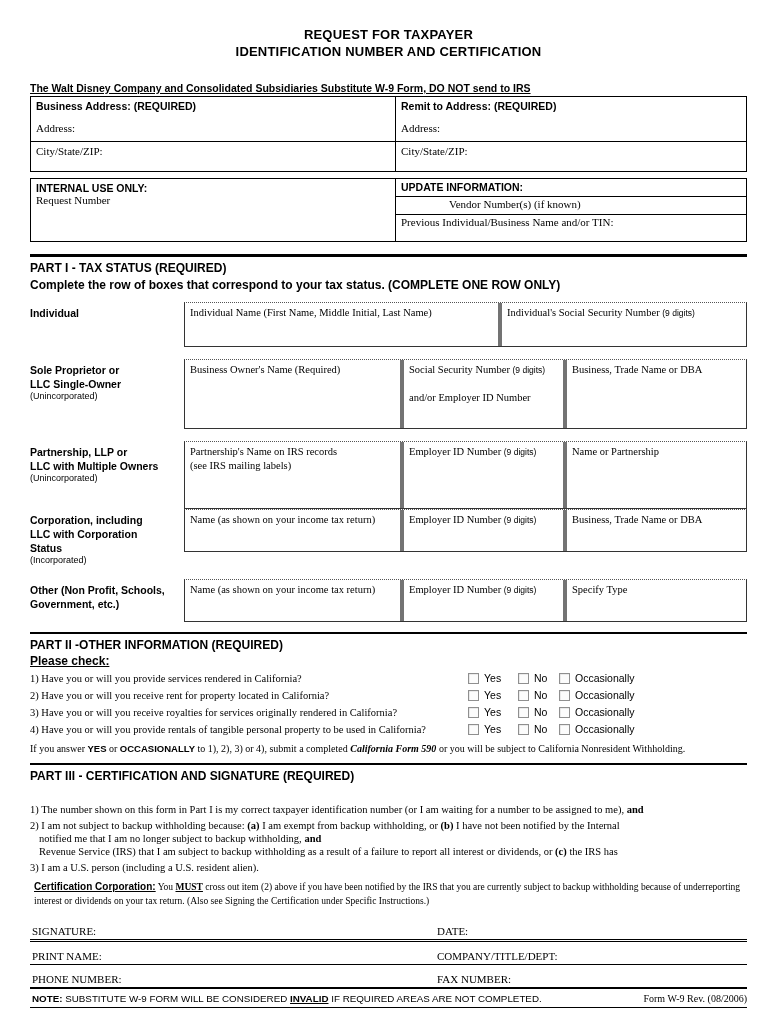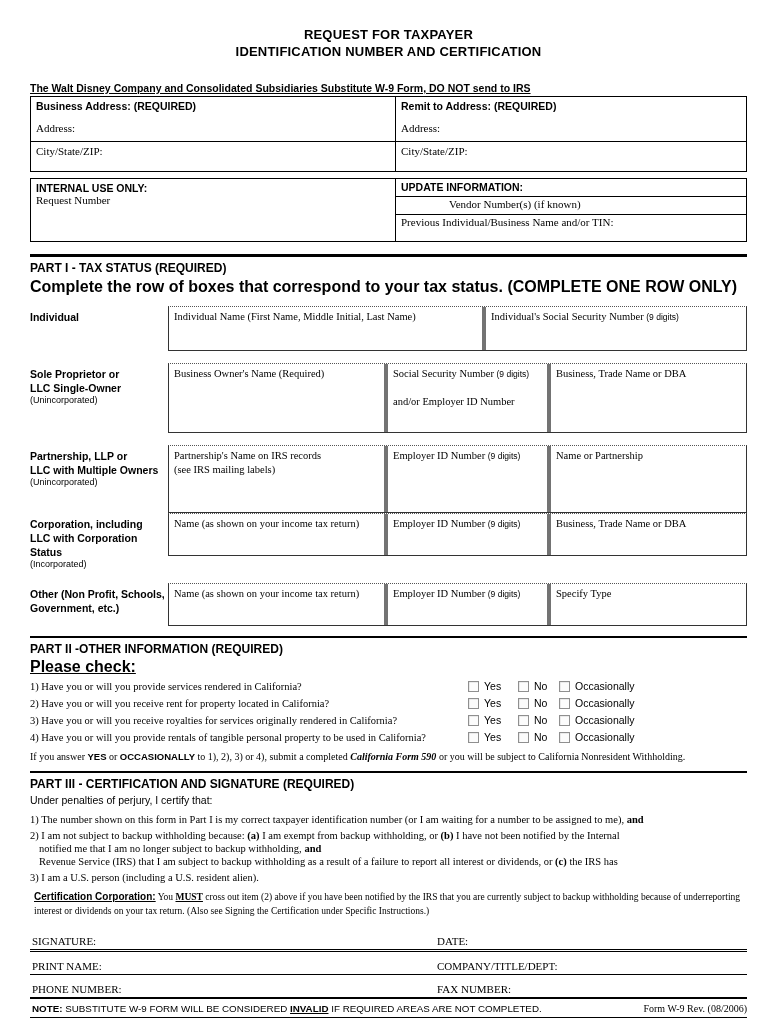--- a/index.html
+++ b/index.html
@@ -32,24 +32,24 @@
   .internal-table { margin-top:6px; }
   .int-left { height:62px; }
   .int-row1 { height:17px; }
   .int-row2 { height:17px; }
   .int-row3 { flex:1; }
 
   
   .rule-thick { border-top:3px solid #000; margin-top:12px; }
   .rule-med { border-top:2.5px solid #000; }
   .part-heading { font-family:"Liberation Sans", sans-serif; font-weight:bold; font-size:12px; margin-top:4px; }
-  .part-sub { font-family:"Liberation Sans", sans-serif; font-weight:bold; font-size:16px; margin-top:3px; }
-
-  
-  .tax-row { display:flex; align-items:flex-start; }
+  .part-sub { font-family:"Liberation Sans", sans-serif; font-weight:bold; font-size:12px; margin-top:3px; }
+
+  
+  .tax-row { display:flex; align-items:flex-start;gap:16px; }
   .tax-label { width:138px; padding-top:4px; font-family:"Liberation Sans", sans-serif; }
   .tax-label .l1, .tax-label .l2 { font-weight:bold; font-size:10.5px; line-height:14px; }
   .tax-label .sub { font-size:9px; line-height:11px; }
   .tax-box { flex:1; display:flex; border:1px solid #333; border-top:1px dotted #555; background:#fff; }
   .tax-cell { padding:3px 5px; font-size:10.5px; line-height:14px; }
   .tax-cell + .tax-cell { border-left:4px solid #737373; }
   .hint { font-family:"Liberation Sans", sans-serif; font-size:8.5px; }
   .gapline { height:14px; }
 
   
@@ -317,23 +317,22 @@
         </div>
     </div>
   </div>
 
   <div class="p2-note">
     <span>If you answer </span><span class="bsans">YES</span><span> or </span><span class="bsans">OCCASIONALLY</span><span> to 1), 2), 3) or 4), submit a completed </span><span class="form590">California Form 590</span><span> or you will be subject to California Nonresident Withholding.</span>
   </div>
 
   <div class="rule-med" style="margin-top:9px;"></div>
   <div class="part-heading">PART III - CERTIFICATION AND SIGNATURE (REQUIRED)</div>
-  <div class="p3-intro">Under penalties of perjury, I certify that:</div>
-
-  <div class="p3-item" style="margin-top:7px;">
+
+  <div class="p3-item" style="margin-top:20px;">
     <span>1) The number shown on this form in Part I is my correct taxpayer identification number (or I am waiting for a number to be assigned to me), </span><span class="b">and</span>
   </div>
   <div class="p3-item">
     <span>2) I am not subject to backup withholding because: </span><span class="b">(a)</span><span> I am exempt from backup withholding, or </span><span class="b">(b)</span><span> I have not been notified by the Internal</span>
     <span class="cont"><span>notified me that I am no longer subject to backup withholding, </span><span class="b">and</span></span>
     <span class="cont"><span>Revenue Service (IRS) that I am subject to backup withholding as a result of a failure to report all interest or dividends, or </span><span class="b">(c)</span><span> the IRS has</span></span>
   </div>
   <div class="p3-item">3) I am a U.S. person (including a U.S. resident alien).</div>
 
   <div class="cert">

